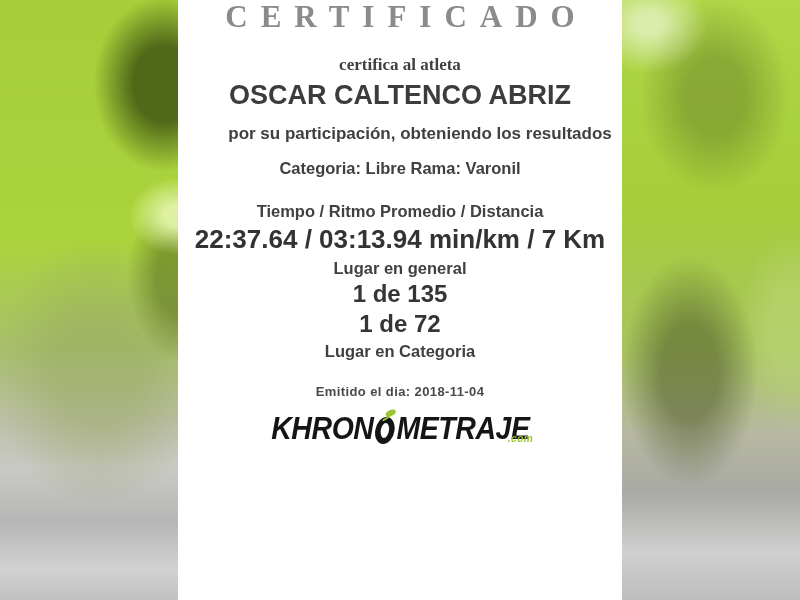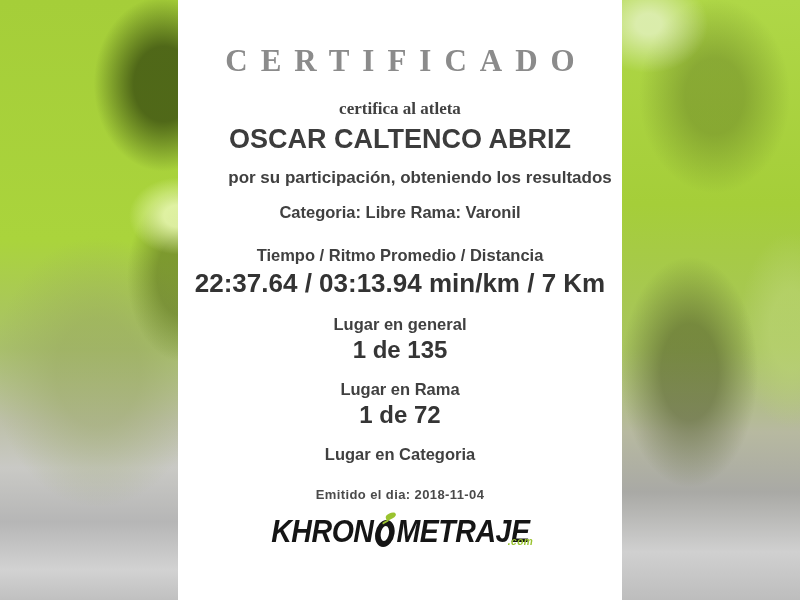--- a/index.html
+++ b/index.html
@@ -26,40 +26,39 @@
       radial-gradient(ellipse 105px 135px at 52% 16%, rgba(95,118,35,0.45) 28%, rgba(95,118,35,0) 72%),
       radial-gradient(ellipse 95px 160px at 38% 62%, rgba(78,88,40,0.55) 30%, rgba(78,88,40,0) 72%),
       radial-gradient(ellipse 70px 130px at 95% 55%, rgba(190,215,120,0.55) 30%, rgba(190,215,120,0) 75%),
       linear-gradient(180deg, #afd747 0%, #a5ce39 34%, #a8c45e 58%, #b7b9a0 72%, #a9a9a5 82%, #d0d0d0 92%, #bdbdbd 100%);
   }
 
   
   .content { position: absolute; inset: 0; text-align: center; color: #3f3f3f; }
 
   .cert-title {
-    padding-top: 44px;
     font-family: "Liberation Serif", serif;
     font-size: 31px; font-weight: bold; line-height: 34px;
     letter-spacing: 13px; text-indent: 13px;
     color: #8b8b8b;
   }
   .cert-event {
     margin-top: 7px;
     font-size: 17px; font-weight: bold; letter-spacing: 0.6px;
     color: #4e4e4e;
   }
   .cert-certify { margin-top: 21px; font-size: 17px; font-weight: bold; color: #404040; font-family: Liberation Serif, serif; }
   .cert-name   { margin-top: 5px;  font-size: 27px; font-weight: bold; color: #3c3c3c; }
   .cert-participation { margin-top: 13px; font-size: 17px; font-weight: bold; color: #404040; margin-left: 40px; }
   .cert-category { margin-top: 15px; font-size: 16.5px; font-weight: bold; color: #404040; }
 
   .results-header { margin-top: 24px; font-size: 16.5px; font-weight: bold; color: #404040; }
   .results-value  { margin-top: 3px; font-size: 26px; font-weight: bold; color: #333333; white-space: nowrap; }
 
-  .place-label { margin-top: 16px; font-size: 16.5px; font-weight: bold; color: #404040; }
+  .place-label { margin-top: 4px; font-size: 16.5px; font-weight: bold; color: #404040; }
   .place-value { margin-top: 2px;  font-size: 24px;   font-weight: bold; color: #353535; }
 
   .issued-line { margin-top: 23px; font-size: 13px; font-weight: bold; letter-spacing: 0.4px; color: #4a4a4a; }
 
   
   .logo {
     position: relative; display: inline-block; margin-top: 13px;
     font-style: italic; font-weight: bold; font-size: 31px; line-height: 34px;
     letter-spacing: -0.5px; color: #151515;
     transform: scaleX(0.92); transform-origin: center;
@@ -108,21 +107,20 @@
     <div class="results-header">Tiempo / Ritmo Promedio / Distancia</div>
 
     <div class="results-value">22:37.64 / 03:13.94 min/km / 7 Km</div>
 
     <div>
       <div class="place-label">Lugar en general</div>
       <div class="place-value">1 de 135</div>
     </div>
 
     <div>
-      <div class="place-label">Lugar en Rama</div>
       <div class="place-value">1 de 72</div>
     </div>
 
     <div>
       <div class="place-label">Lugar en Categoria</div>
     </div>
 
     <div class="issued-line">Emitido el dia: 2018-11-04</div>
 
     <div class="logo">

